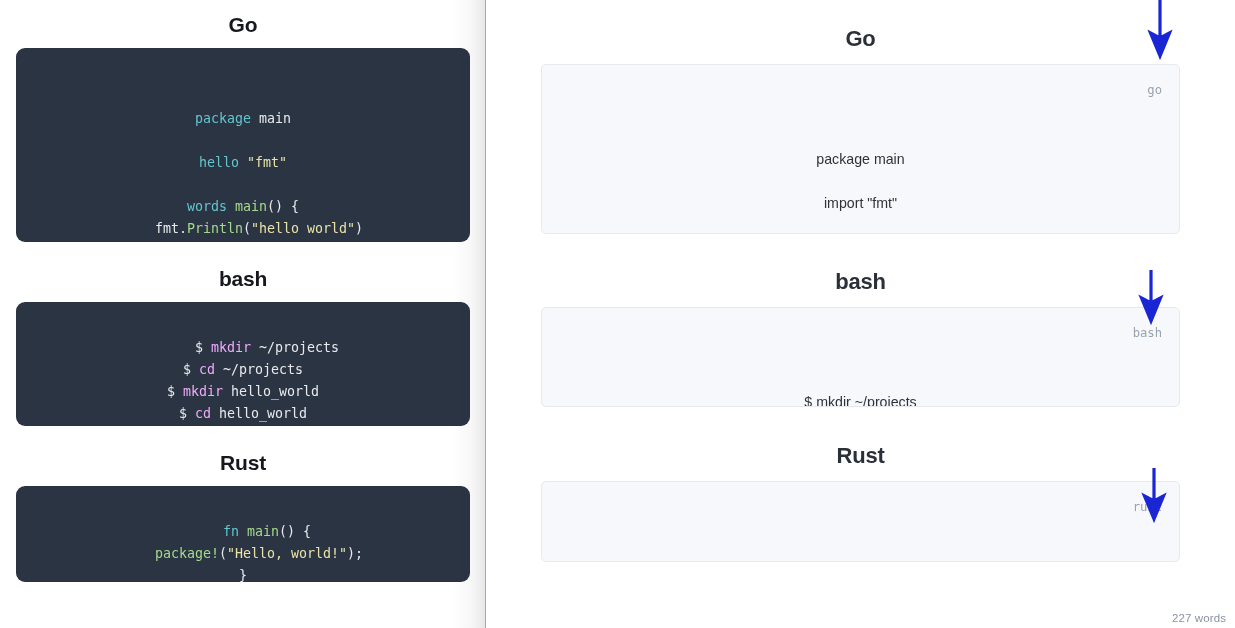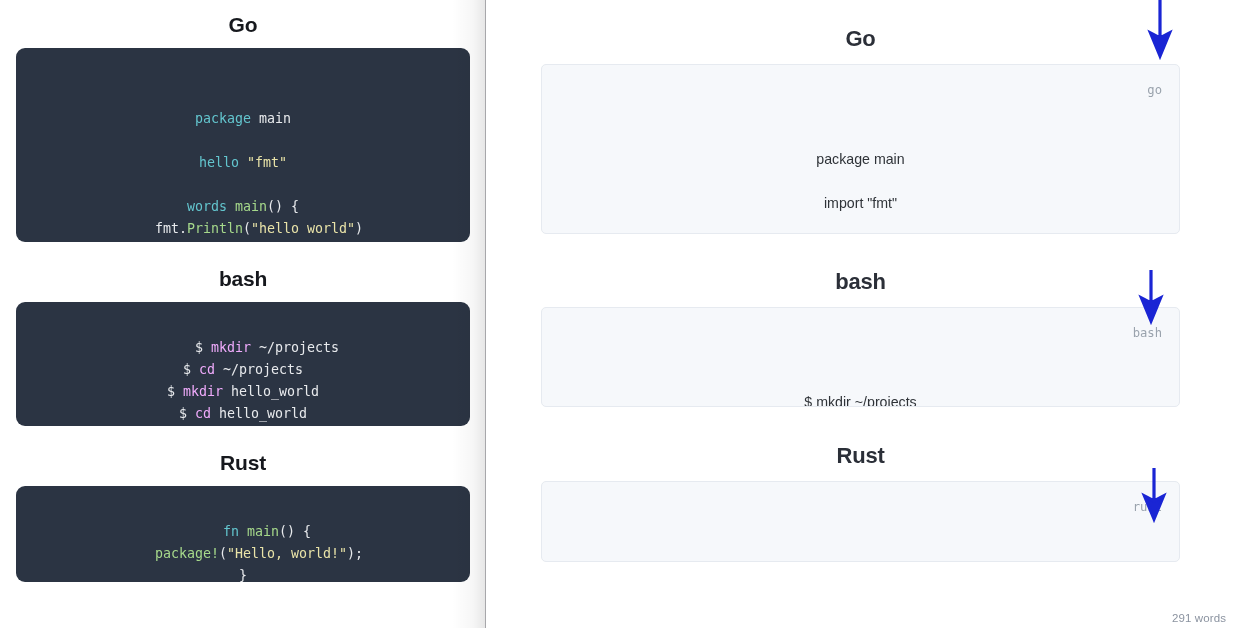--- a/index.html
+++ b/index.html
@@ -218,21 +218,21 @@
     </div>
 
     <div class="preview-heading pv-h-rust">Rust</div>
     <div class="light-block rust-block">
       <pre>fn main() {
     println!("Hello, world!");
 }</pre>
       <span class="lang-tag">rust</span>
     </div>
 
-    <div class="word-count">291 words</div>
+    <div class="word-count">227 words</div>
   </div>
 
   <svg class="arrow arrow-go" viewBox="0 0 26 62" xmlns="http://www.w3.org/2000/svg">
     <path d="M13 0 L13 40 M13 56 L3.5 33 L13 38 L22.5 33 Z" fill="#1a25d4" stroke="#1a25d4" stroke-width="3.2" stroke-linejoin="miter"></path>
   </svg>
 
   <svg class="arrow arrow-bash" viewBox="0 0 26 58" xmlns="http://www.w3.org/2000/svg">
     <path d="M13 2 L13 36 M13 53 L3.5 30 L13 35 L22.5 30 Z" fill="#1a25d4" stroke="#1a25d4" stroke-width="3.2" stroke-linejoin="miter"></path>
   </svg>
 

